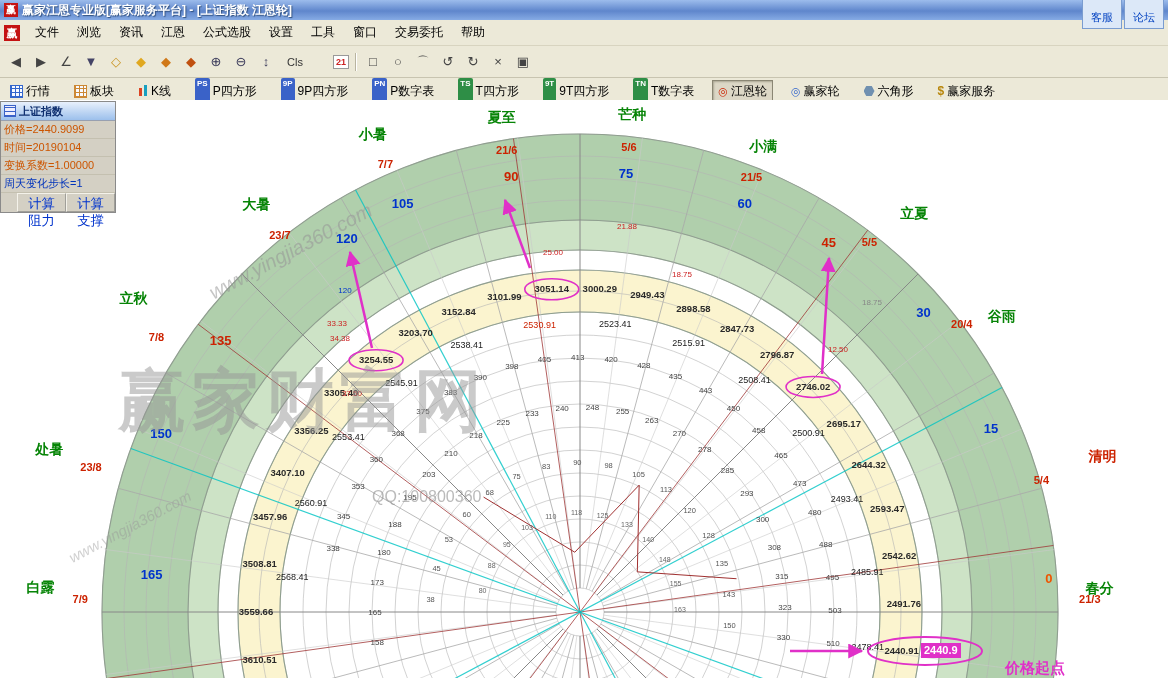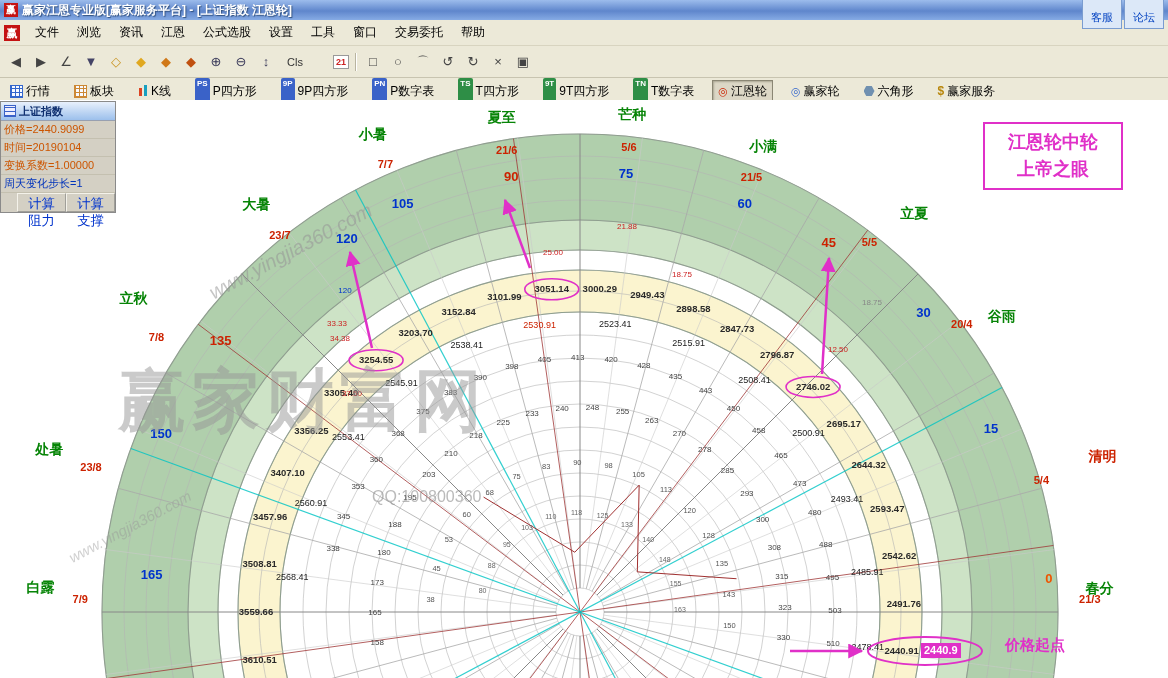--- a/index.html
+++ b/index.html
@@ -74,21 +74,21 @@
   .wm{position:absolute;pointer-events:none;white-space:nowrap;}
   .wm-main{left:118px;top:256px;font-size:68px;font-weight:bold;letter-spacing:6px;
            color:rgba(150,150,150,0.5);}
   .wm-url1{left:200px;top:140px;font-size:20px;font-style:italic;color:rgba(150,150,150,0.55);
            transform:rotate(-28deg);}
   .wm-url2{left:62px;top:418px;font-size:15px;font-style:italic;color:rgba(150,150,150,0.45);
            transform:rotate(-28deg);}
   .wm-qq{left:372px;top:388px;font-size:16px;color:rgba(140,140,140,0.6);}
   .ann-box{position:absolute;left:983px;top:22px;width:136px;padding:5px 0;border:2px solid var(--mag);
            color:var(--mag);text-align:center;font-size:18px;font-weight:bold;line-height:1.5;}
-  .price-start{position:absolute;left:1005px;top:536px;color:var(--mag);font-size:15px;font-weight:bold;}
+  .price-start{position:absolute;left:1005px;top:559px;color:var(--mag);font-size:15px;font-weight:bold;}
   .pb2{position:absolute;left:921px;top:543px;background:var(--mag);color:#fff;font-size:11px;
        font-weight:bold;padding:0 3px;height:15px;line-height:15px;}
   svg text{font-family:"Liberation Sans","DejaVu Sans",sans-serif;}
 </style>
 </head>
 <body>
 
 <div class="titlebar">
   <span class="app-ico">赢</span>
   <span class="title-text">赢家江恩专业版[赢家服务平台] - [上证指数 江恩轮]</span>
@@ -506,24 +506,20 @@
         <line x1="372" y1="248" x2="350" y2="152" stroke="#e030c8" stroke-width="2.5" marker-end="url(#ah)"></line>
         <line x1="822" y1="274" x2="829" y2="158" stroke="#e030c8" stroke-width="2.5" marker-end="url(#ah)"></line>
         <line x1="790" y1="551" x2="862" y2="551" stroke="#e030c8" stroke-width="2.5" marker-end="url(#ah)"></line>
         <ellipse cx="925" cy="551" rx="57" ry="14" fill="none" stroke="#e030c8" stroke-width="2"></ellipse>
       </g>
     </svg>
   <div class="wm wm-main">赢家财富网</div>
   <div class="wm wm-url1">www.yingjia360.com</div>
   <div class="wm wm-url2">www.yingjia360.com</div>
   <div class="wm wm-qq">QQ:100800360</div>
-  <div class="ann-box">
-    <div>江恩轮中轮</div>
-    <div>上帝之眼</div>
-  </div>
   <div class="price-start">价格起点</div>
   <div class="pb2">2440.9</div>
 </div>
 
 <div class="panel">
   <div class="panel-h">
     <span class="hico"></span>
     <span>上证指数</span>
   </div>
   <div id="panel-rows">

